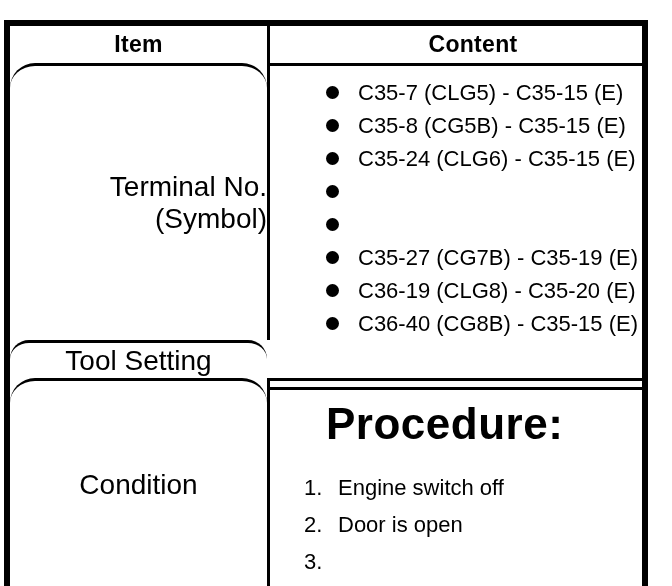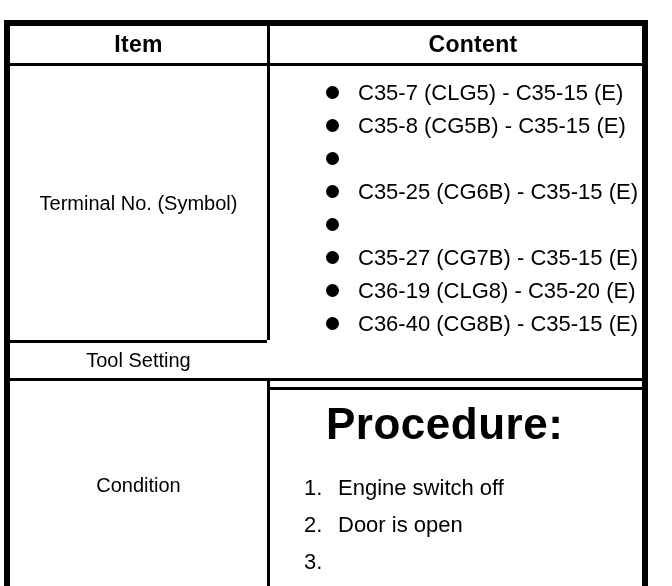--- a/index.html
+++ b/index.html
@@ -42,22 +42,23 @@
     display: flex;
     align-items: center;
     justify-content: center;
   }
   .hdr {
     font-weight: bold;
     font-size: 23px;
     letter-spacing: 0.3px;
   }
   .label-cell {
-    font-size: 20px;
-    text-align: center;
+    font-size: 28px;
+    text-align: right;
+    border-radius: 25px;
   }
   .value-cell {
     font-size: 22px;
     margin-top: 47px;
   }
   .bullet-list {
     list-style: none;
     margin: 0;
     padding: 10px 0 0 22px;
   }
@@ -115,31 +116,31 @@
       <li>
         <span class="dot"></span>
         <span>C35-7 (CLG5) - C35-15 (E)</span>
       </li>
       <li>
         <span class="dot"></span>
         <span>C35-8 (CG5B) - C35-15 (E)</span>
       </li>
       <li>
         <span class="dot"></span>
-      </li>
-      <li>
-        <span class="dot"></span>
-        <span>C35-25 (CG6B) - C35-15 (E)</span>
+        <span>C35-24 (CLG6) - C35-15 (E)</span>
       </li>
       <li>
         <span class="dot"></span>
       </li>
       <li>
         <span class="dot"></span>
-        <span>C35-27 (CG7B) - C35-15 (E)</span>
+      </li>
+      <li>
+        <span class="dot"></span>
+        <span>C35-27 (CG7B) - C35-19 (E)</span>
       </li>
       <li>
         <span class="dot"></span>
         <span>C36-19 (CLG8) - C35-20 (E)</span>
       </li>
       <li>
         <span class="dot"></span>
         <span>C36-40 (CG8B) - C35-15 (E)</span>
       </li>
     </ul>

